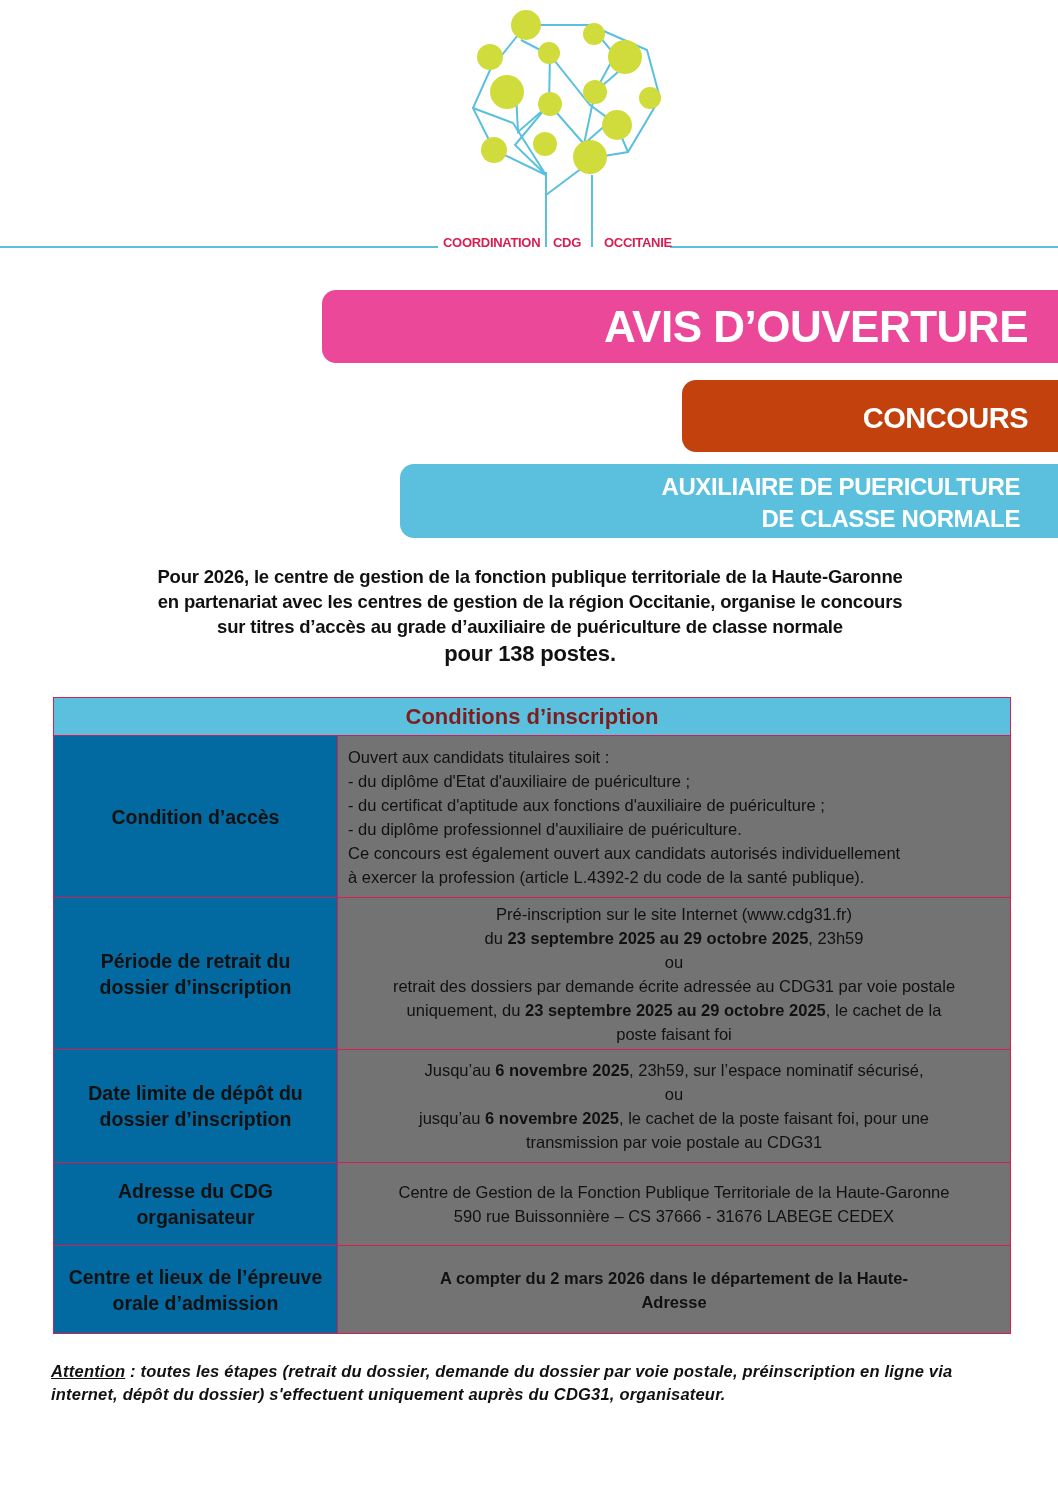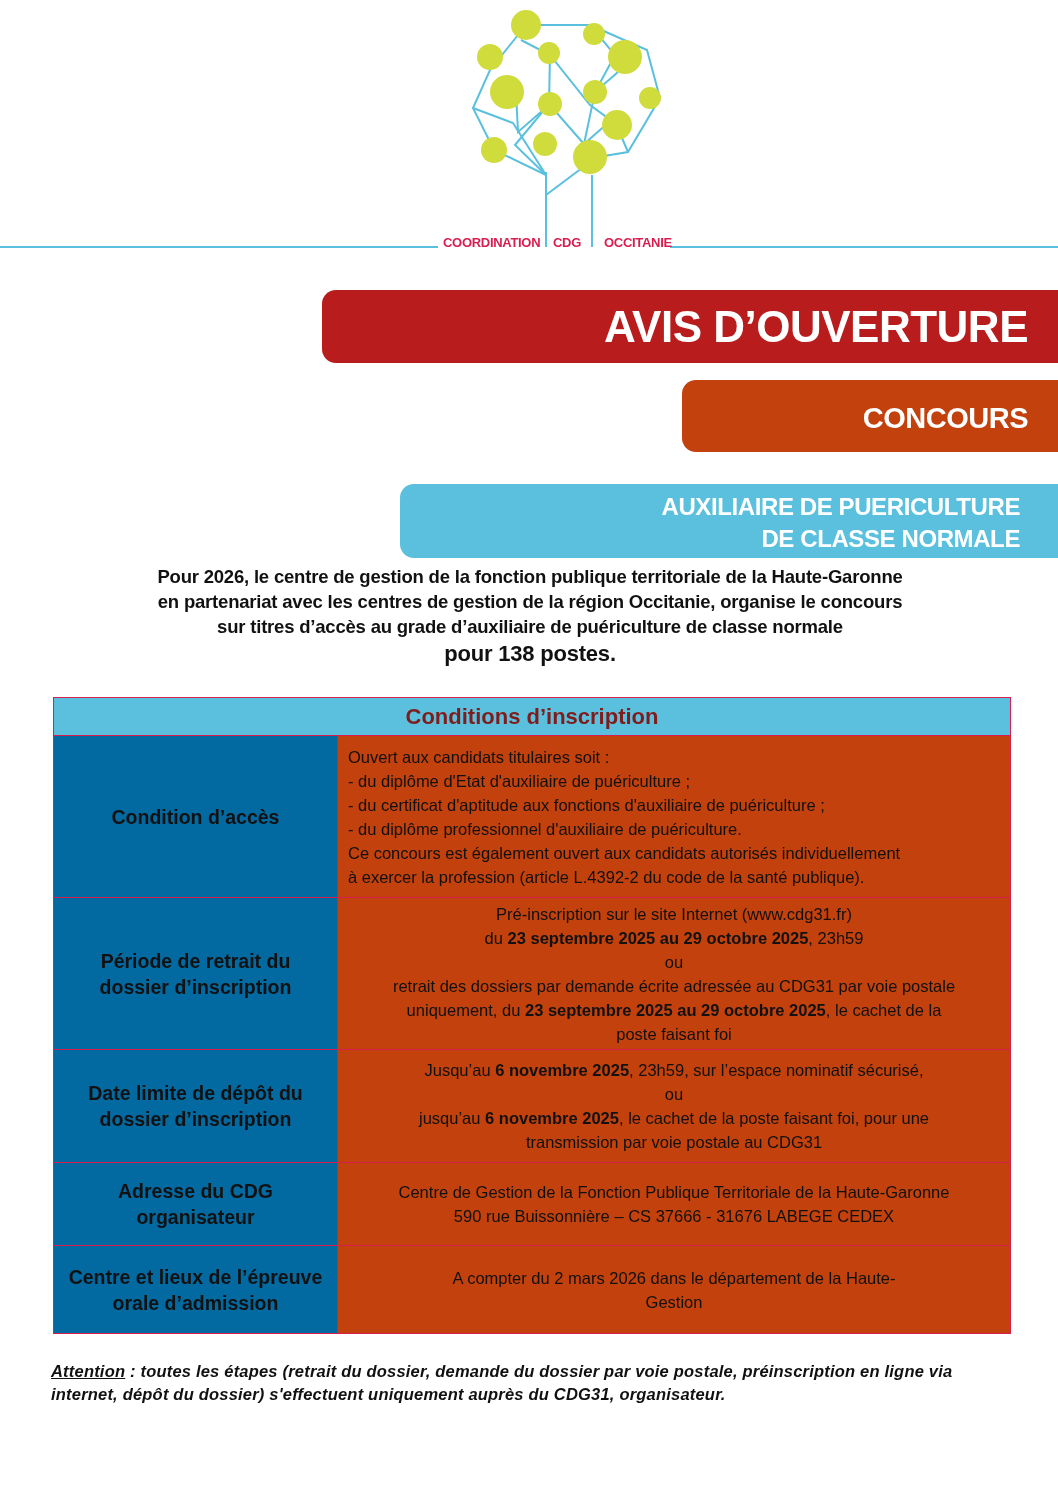--- a/index.html
+++ b/index.html
@@ -7,53 +7,53 @@
          font-family: "Liberation Sans", sans-serif; color: #111; }
 
   
   #logo-svg { position: absolute; left: 0; top: 0; }
   .logo-text { font-family: "Liberation Sans", sans-serif; font-weight: bold;
                fill: #d81e50; font-size: 13px; letter-spacing: -0.3px; }
 
   
   .banner { position: absolute; right: 0; color: #fff; font-weight: bold; text-align: right;
             box-sizing: border-box; }
-  .banner-avis { left: 322px; top: 290px; height: 73px; background: #b91c1c;
+  .banner-avis { left: 322px; top: 290px; height: 73px; background: #ec4899;
                  border-radius: 14px 0 0 14px; font-size: 44px; line-height: 73px;
                  padding-right: 30px; letter-spacing: -0.5px; }
   .banner-concours { left: 682px; top: 380px; height: 72px; background: #c2410c;
                      border-radius: 14px 0 0 14px; font-size: 29px; line-height: 76px;
                      padding-right: 30px; letter-spacing: -0.5px; }
-  .banner-grade { left: 400px; top: 484px; height: 74px; background: #5bc0dd;
+  .banner-grade { left: 400px; top: 464px; height: 74px; background: #5bc0dd;
                   border-radius: 14px 0 0 14px; font-size: 24px; padding-right: 38px;
                   padding-top: 7px; line-height: 32px; letter-spacing: -0.4px; }
 
   
   .intro { position: absolute; left: 30px; width: 1000px; top: 564px; text-align: center;
            font-weight: bold; font-size: 18.5px; line-height: 25px; letter-spacing: -0.2px; }
   .intro .postes { font-size: 22px; line-height: 30px; display: block; }
 
   
   .tbl { position: absolute; left: 53px; top: 697px; width: 958px; border-collapse: collapse; }
   .tbl td, .tbl th { border: 1.5px solid #d81e50; }
   .tbl th { background: #5bc0dd; color: #7f1d1d; font-size: 22px; font-weight: bold;
             height: 37px; padding: 0; }
   .tbl td.lbl { background: #0369a1; width: 263px; text-align: center; font-weight: bold;
                 font-size: 19.5px; line-height: 26px; padding: 0 10px; }
-  .tbl td.val { background: #c2410c; font-size: 16.5px; line-height: 24px; padding: 0 10px; }
+  .tbl td.val { background: #737373; font-size: 16.5px; line-height: 24px; padding: 0 10px; }
   .tbl td.val.left { text-align: left; }
   .tbl td.val.center { text-align: center; }
   .r1 { height: 162px; }
   .r2 { height: 152px; }
   .r3 { height: 113px; }
   .r4 { height: 83px; padding-left: 28px; }
   .r5 { height: 88px; }
   .val b { font-weight: bold; }
   .val .line { display: block; }
-  .val.bold-all { font-weight: normal; font-size: 17px; }
+  .val.bold-all { font-weight: bold; font-size: 17px; }
 
   
   .note { position: absolute; left: 51px; top: 1360px; width: 960px; font-style: italic;
           font-weight: bold; font-size: 16.5px; line-height: 23px; letter-spacing: 0.2px; }
   .note .att { text-decoration: underline; }
 </style>
 </head>
 <body>
 
 <svg id="logo-svg" width="1058" height="260" viewBox="0 0 1058 260">
@@ -158,21 +158,21 @@
     <td class="val center">
       <span class="line">Centre de Gestion de la Fonction Publique Territoriale de la Haute-Garonne</span>
       <span class="line">590 rue Buissonnière – CS 37666 - 31676 LABEGE CEDEX</span>
     </td>
   </tr>
 
   <tr class="r5">
     <td class="lbl">Centre et lieux de l’épreuve orale d’admission</td>
     <td class="val center bold-all">
       <span class="line">A compter du 2 mars 2026 dans le département de la Haute-</span>
-      <span class="line">Gestion</span>
+      <span class="line">Adresse</span>
     </td>
   </tr>
 </tbody>
   </table>
 
 <div class="note">
   <span class="att">Attention</span><span> : toutes les étapes (retrait du dossier, demande du dossier par voie postale, préinscription en ligne via internet, dépôt du dossier) s'effectuent uniquement auprès du CDG31, organisateur.</span>
 </div>
 
 </body></html>

